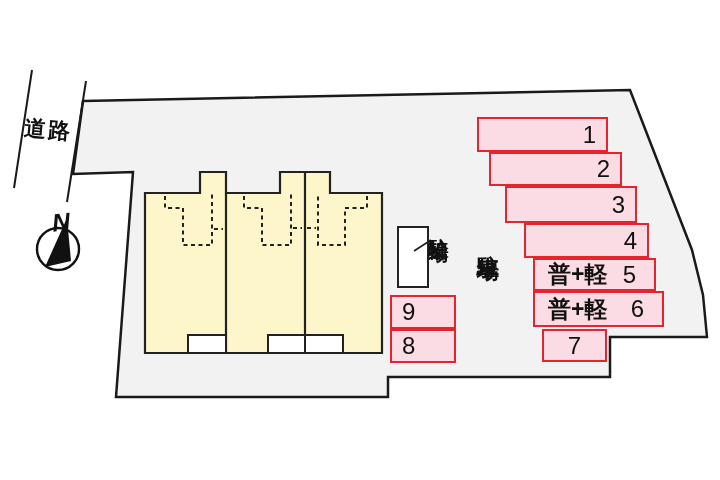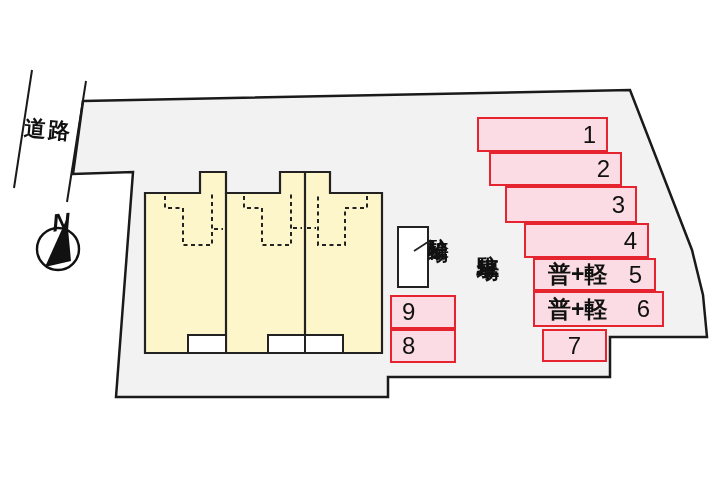--- a/index.html
+++ b/index.html
@@ -21,21 +21,21 @@
   .stall{
     position:absolute;box-sizing:border-box;
     background:#fbdce4;border:2px solid #e62430;
     font-size:24px;font-weight:500;color:#111;
     display:flex;align-items:center;
   }
   .stall span{display:block;}
   .num-right{justify-content:flex-end;padding-right:10px;}
   .num-left{justify-content:flex-start;padding-left:10px;}
   .num-center{justify-content:center;}
-  .typed{justify-content:space-between;padding:0 12px 0 13px;}
+  .typed{justify-content:space-between;padding:0 18px 0 13px;}
   .typed .type{font-weight:700;font-size:23px;}
   .s1{left:477px;top:117px;width:131px;height:35px;}
   .s2{left:489px;top:152px;width:133px;height:34px;}
   .s3{left:505px;top:186px;width:132px;height:37px;}
   .s4{left:524px;top:223px;width:125px;height:35px;}
   .s5{left:533px;top:258px;width:123px;height:33px;}
   .s6{left:533px;top:291px;width:131px;height:36px;}
   .s7{left:542px;top:329px;width:65px;height:33px;}
   .s9{left:390px;top:295px;width:66px;height:34px;}
   .s8{left:390px;top:329px;width:66px;height:34px;}

